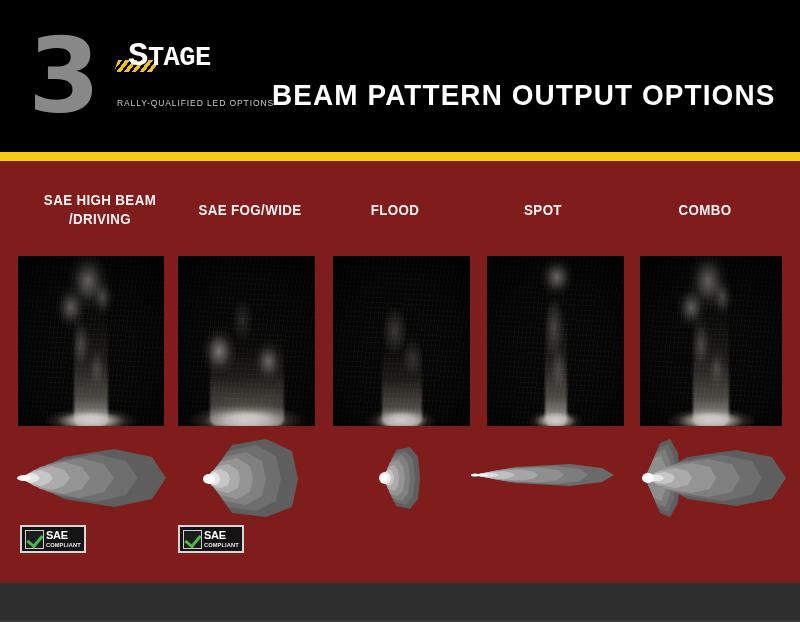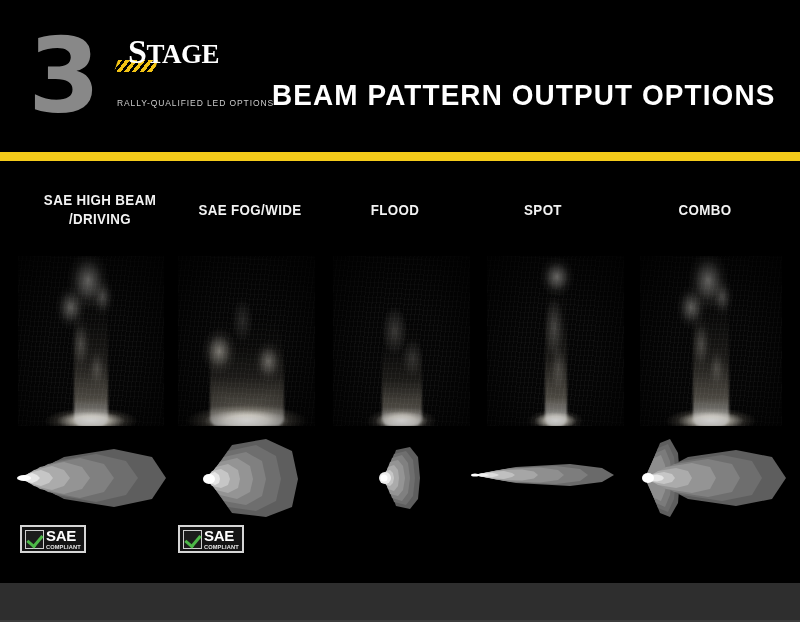--- a/index.html
+++ b/index.html
@@ -47,24 +47,24 @@
     position: absolute;
     left: 76px;
     top: 10px;
     width: 150px;
     height: 86px;
   }
   .logo-stage {
     position: absolute;
     left: 24px; top: 0px;
     color: #ffffff;
-    font-family: Liberation Serif, serif;
+    font-family: Liberation Mono, monospace;
     font-weight: bold;
     font-size: 27px;
-    line-height: 28px;
+    line-height: 36px;
     letter-spacing: -0.5px;
     white-space: nowrap;
   }
   .logo-stage .cap { font-size: 34px; }
   .logo-series {
     position: absolute;
     left: 11px; top: 28px;
     color: #f2c314;
     font-family: "Liberation Sans", sans-serif;
     font-weight: bold;
@@ -120,21 +120,21 @@
     height: 9px;
     background: #f5cb1a;
   }
 
   
   #panel {
     position: absolute;
     left: 0; top: 161px;
     width: 800px;
     height: 422px;
-    background: #000000;
+    background: #7f1d1d;
   }
   #bottom-edge {
     position: absolute;
     left: 0; top: 620px;
     width: 800px;
     height: 2px;
     background: #3c3c3c;
   }
 
   
@@ -243,21 +243,21 @@
     transform: rotate(40deg);
   }
   .sae-words {
     margin-left: 2px;
     line-height: 1;
   }
   .sae-main {
     color: #ffffff;
     font-family: "Liberation Sans", sans-serif;
     font-weight: bold;
-    font-size: 15px;
+    font-size: 11px;
     letter-spacing: -0.3px;
     display: block;
   }
   .sae-sub {
     color: #e8e8e8;
     font-family: "Liberation Sans", sans-serif;
     font-weight: bold;
     font-size: 6px;
     letter-spacing: 0.1px;
     display: block;

